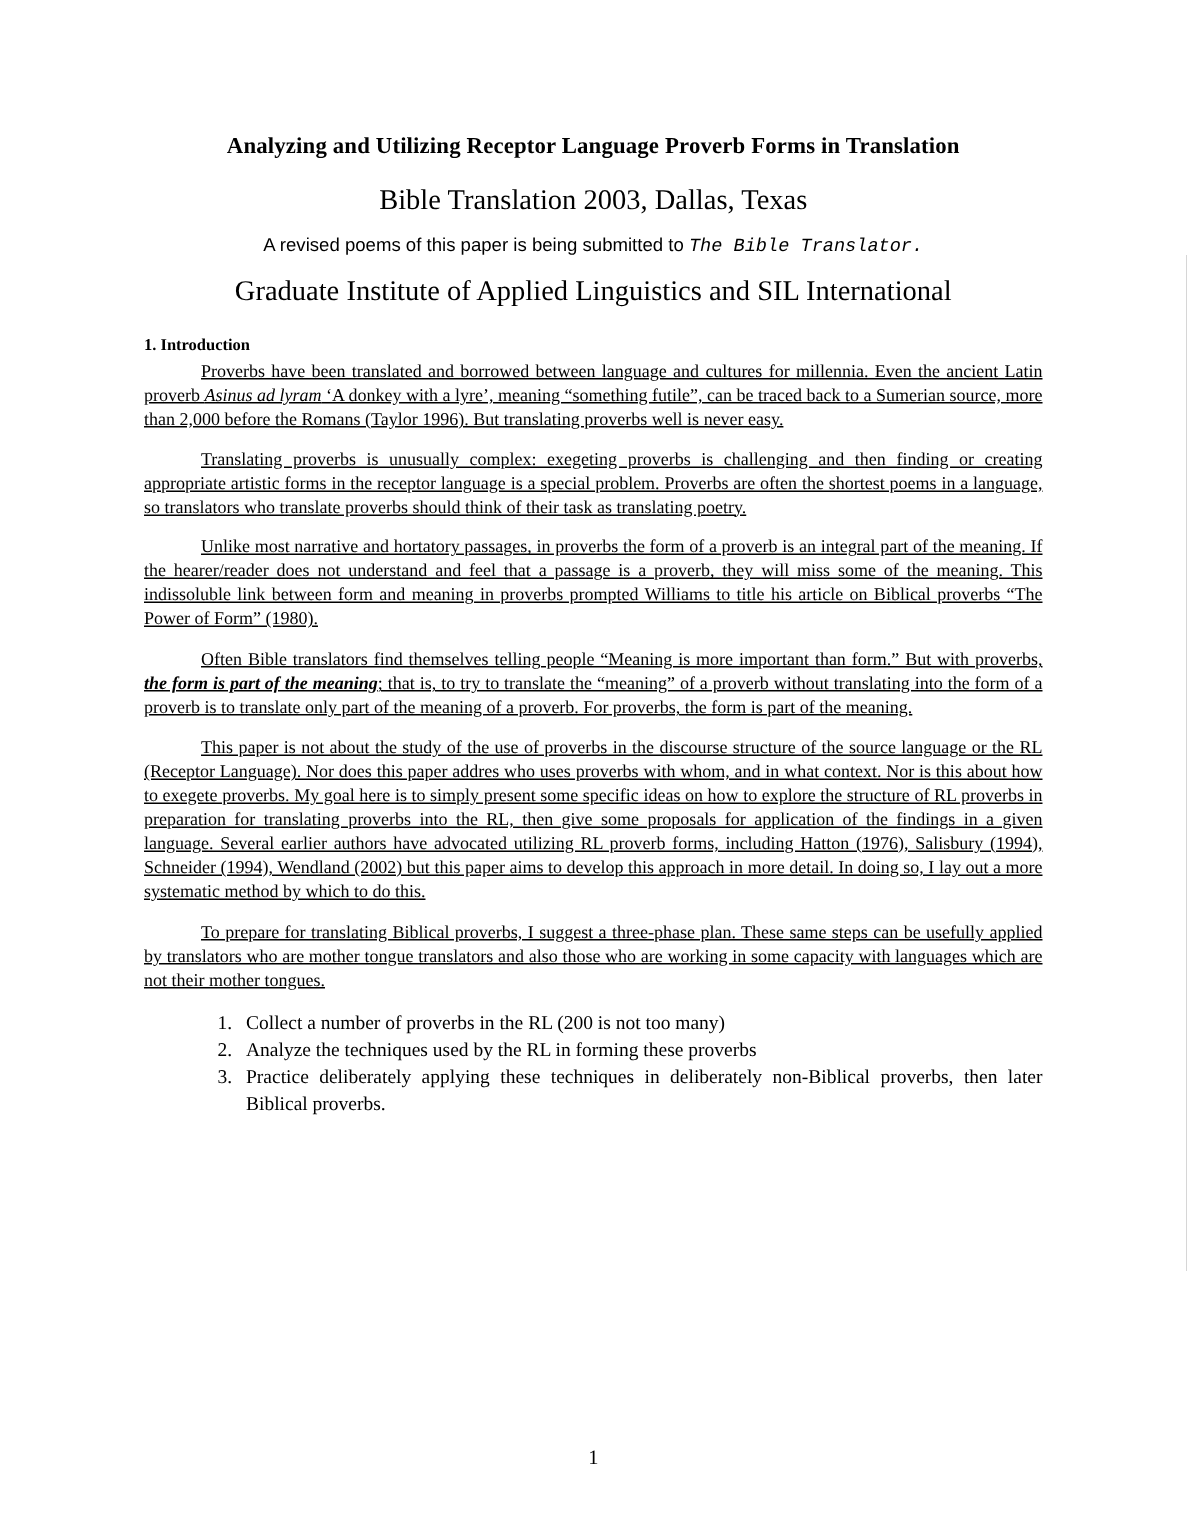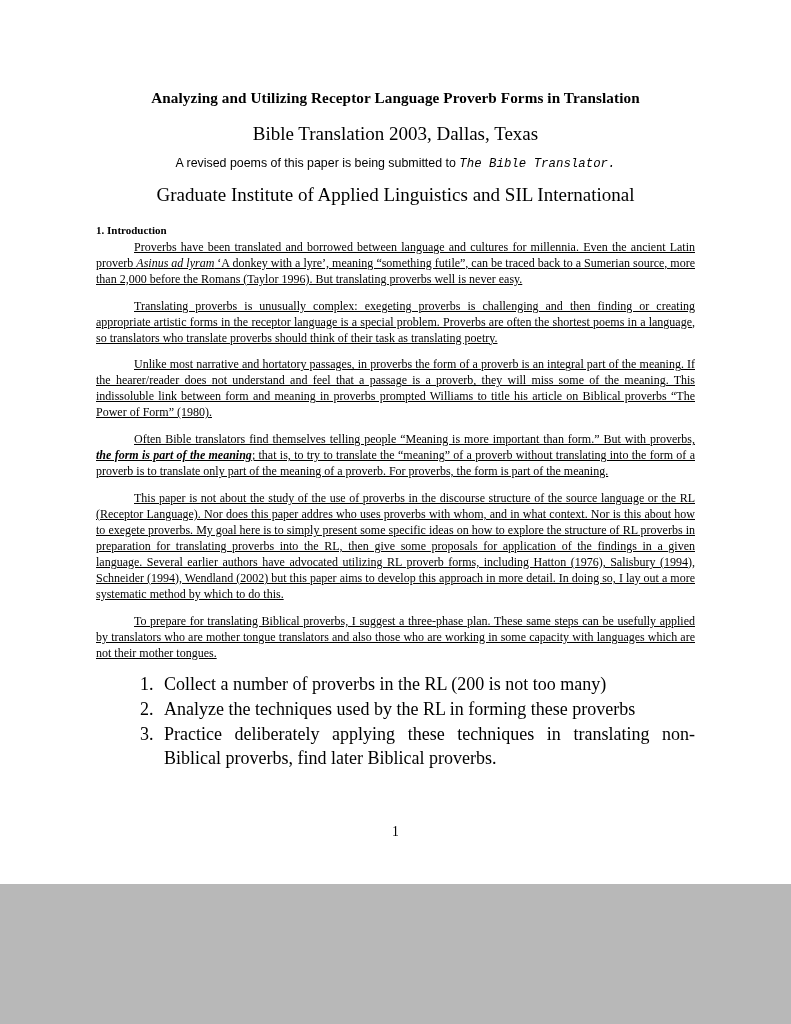--- a/index.html
+++ b/index.html
@@ -5,21 +5,21 @@
   html, body {
     margin: 0;
     padding: 0;
     background: #b8b8b8;
   }
   body {
     font-family: "Liberation Serif", serif;
   }
   .page {
     width: 791px;
-    height: 884px;
+    height: 1024px;
     background: #ffffff;
     margin: 0 auto;
     position: relative;
     box-sizing: border-box;
     padding: 88px 96px 40px 96px;
     overflow: hidden;
   }
   .doc-title {
     font-size: 15.2px;
     font-weight: bold;
@@ -60,21 +60,21 @@
   p.body .ital {
     font-style: italic;
   }
   p.body .bolditalic {
     font-style: italic;
     font-weight: bold;
   }
   ol.steps {
     margin: 2px 0 0 0;
     padding-left: 62px;
-    font-size: 18px;
+    font-size: 13px;
     line-height: 1.33;
   }
   ol.steps li {
     text-align: justify;
     margin-bottom: 1px;
     padding-left: 6px;
   }
   .page-number {
     position: absolute;
     bottom: 44px;
@@ -110,18 +110,18 @@
 
   <p class="body"><span>Often Bible translators find themselves telling people “Meaning is more important than form.”  But with proverbs, </span><span class="bolditalic">the form is part of the meaning</span><span>; that is, to try to translate the “meaning” of a proverb without translating into the form of a proverb is to translate only part of the meaning of a proverb.  For proverbs, the form is part of the meaning.</span></p>
 
   <p class="body">This paper is not about the study of the use of proverbs in the discourse structure of the source language or the RL (Receptor Language).  Nor does this paper addres who uses proverbs with whom, and in what context.  Nor is this about how to exegete proverbs.  My goal here is to simply present some specific ideas on how to explore the structure of RL proverbs in preparation for translating proverbs into the RL, then give some proposals for application of the findings in a given language. Several earlier authors have advocated utilizing RL proverb forms, including Hatton (1976), Salisbury (1994), Schneider (1994), Wendland (2002) but this paper aims to develop this approach in more detail.  In doing so, I lay out a more systematic method by which to do this.</p>
 
   <p class="body">To prepare for translating Biblical proverbs, I suggest a three-phase plan.  These same steps can be usefully applied by translators who are mother tongue translators and also those who are working in some capacity with languages which are not their mother tongues.</p>
 
   <ol class="steps">
     <li>Collect a number of proverbs in the RL (200 is not too many)</li>
     <li>Analyze the techniques used by the RL in forming these proverbs</li>
-    <li>Practice deliberately applying these techniques in translating non-Biblical proverbs, find later Biblical proverbs.</li>
+    <li>Practice deliberately applying these techniques in deliberately non-Biblical proverbs, then later Biblical proverbs.</li>
   </ol>
 
   <div class="page-number">1</div>
 
 </div>
 
 </body></html>

